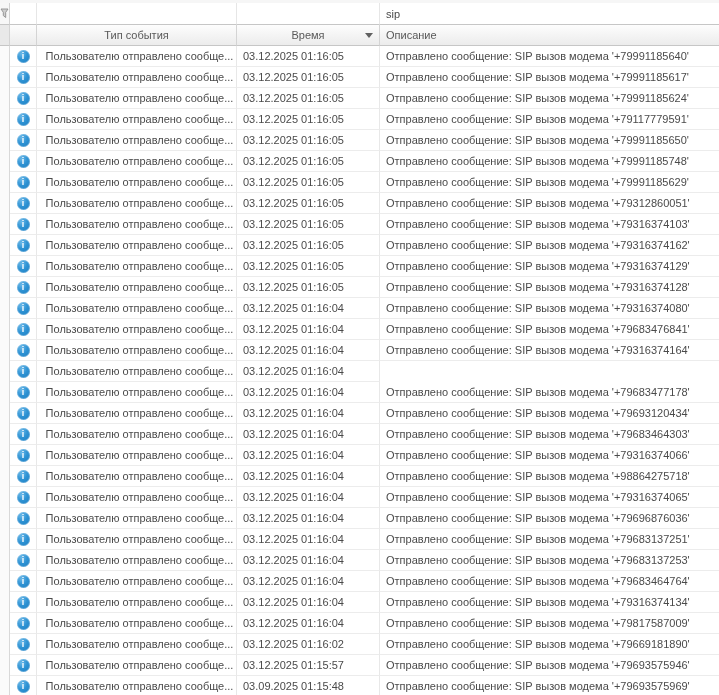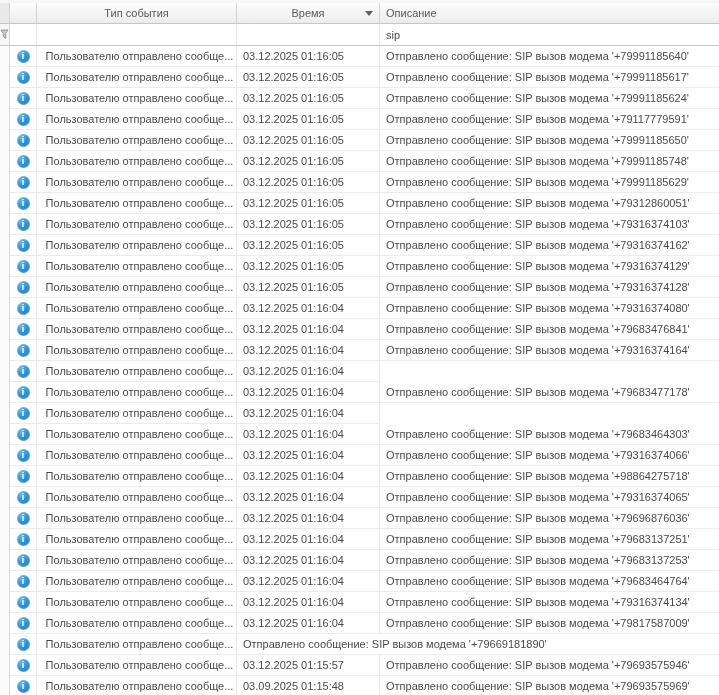--- a/index.html
+++ b/index.html
@@ -86,49 +86,49 @@
     line-height: 1; flex: 0 0 auto;
   }
   .funnel-icon { display: block; }
 </style>
 </head>
 <body>
 
 <div class="grid">
   <div class="top-strip"></div>
 
-  <div class="row hdr">
-    <div class="cell c-gutter"></div>
-    <div class="cell c-icon"></div>
-    <div class="cell c-type">
-      <span>Тип события</span>
-    </div>
-    <div class="cell c-time">
-      <span>Время</span>
-      <span class="sort-arrow"></span>
-    </div>
-    <div class="cell c-desc">
-      <span>Описание</span>
-    </div>
-  </div>
-
   <div class="row flt">
     <div class="cell c-gutter">
       <svg class="funnel-icon" width="9" height="11" viewBox="0 0 9 11">
         <path d="M1 1 H8 L5.7 4.3 V9.5 L3.3 7.6 V4.3 Z" fill="#cfcfcf" stroke="#8f8f8f" stroke-width="0.9" stroke-linejoin="round"></path>
       </svg>
     </div>
     <div class="cell c-icon"></div>
     <div class="cell c-type"></div>
     <div class="cell c-time"></div>
     <div class="cell c-desc">
       <span>sip</span>
     </div>
   </div>
 
+  <div class="row hdr">
+    <div class="cell c-gutter"></div>
+    <div class="cell c-icon"></div>
+    <div class="cell c-type">
+      <span>Тип события</span>
+    </div>
+    <div class="cell c-time">
+      <span>Время</span>
+      <span class="sort-arrow"></span>
+    </div>
+    <div class="cell c-desc">
+      <span>Описание</span>
+    </div>
+  </div>
+
   <div id="rows-container">
   <div class="row datarow">
     <div class="cell c-gutter"></div>
     <div class="cell c-icon">
       <span class="info-icon">i</span>
     </div>
     <div class="cell c-type">
           <span>Пользователю отправлено сообще...</span>
         </div>
     <div class="cell c-time">
@@ -396,20 +396,23 @@
     <div class="cell c-gutter"></div>
     <div class="cell c-icon">
       <span class="info-icon">i</span>
     </div>
     <div class="cell c-type">
           <span>Пользователю отправлено сообще...</span>
         </div>
     <div class="cell c-time">
           <span>03.12.2025 01:16:04</span>
         </div>
+    <div class="cell c-desc">
+          <span>Отправлено сообщение: SIP вызов модема '+79693120434'</span>
+        </div>
   </div>
 
   <div class="row datarow">
     <div class="cell c-gutter"></div>
     <div class="cell c-icon">
       <span class="info-icon">i</span>
     </div>
     <div class="cell c-type">
           <span>Пользователю отправлено сообще...</span>
         </div>
@@ -565,20 +568,23 @@
         </div>
   </div>
 
   <div class="row datarow">
     <div class="cell c-gutter"></div>
     <div class="cell c-icon">
       <span class="info-icon">i</span>
     </div>
     <div class="cell c-type">
           <span>Пользователю отправлено сообще...</span>
+        </div>
+    <div class="cell c-time">
+          <span>03.12.2025 01:16:02</span>
         </div>
     <div class="cell c-desc">
           <span>Отправлено сообщение: SIP вызов модема '+79669181890'</span>
         </div>
   </div>
 
   <div class="row datarow">
     <div class="cell c-gutter"></div>
     <div class="cell c-icon">
       <span class="info-icon">i</span>

